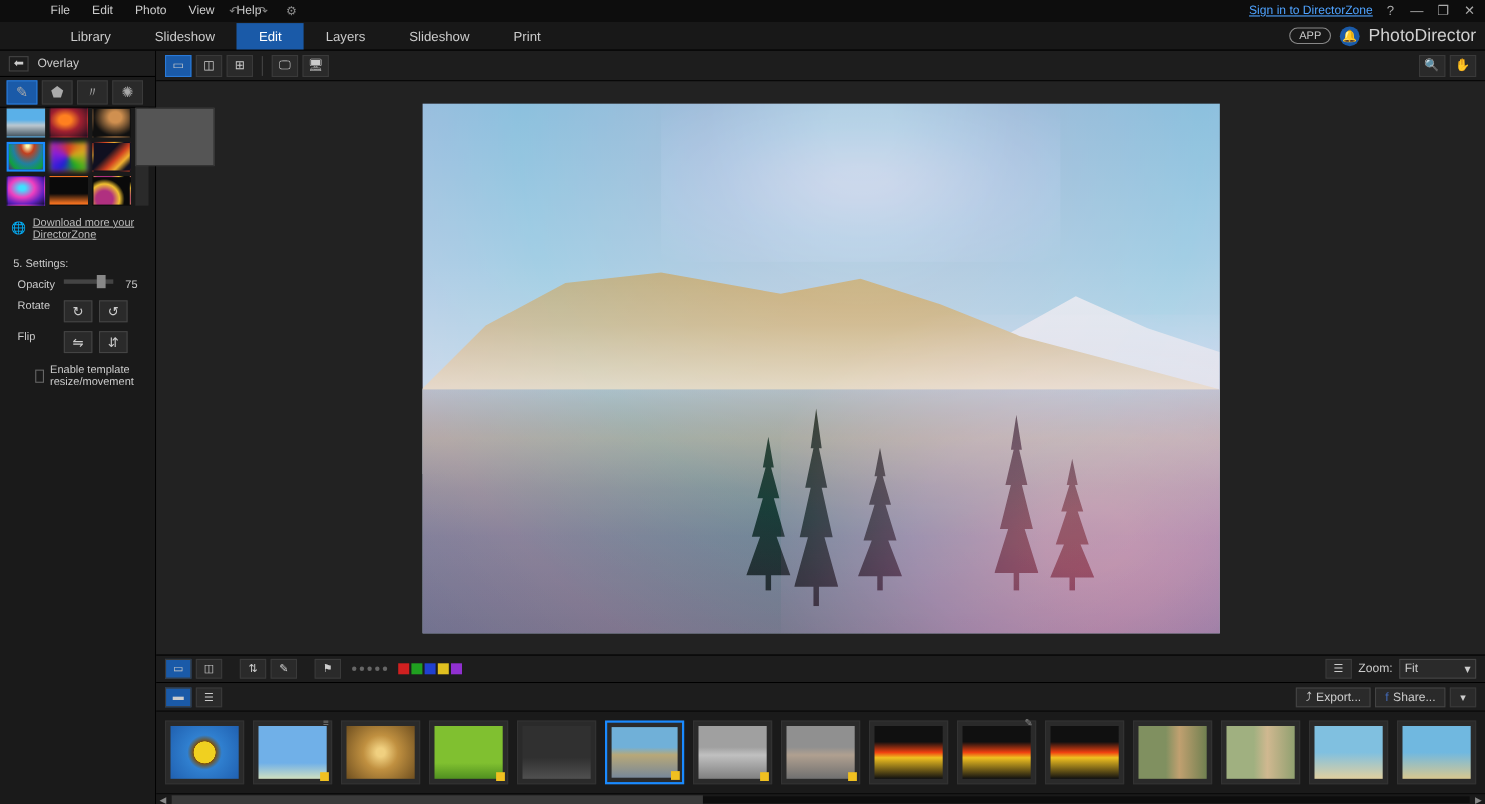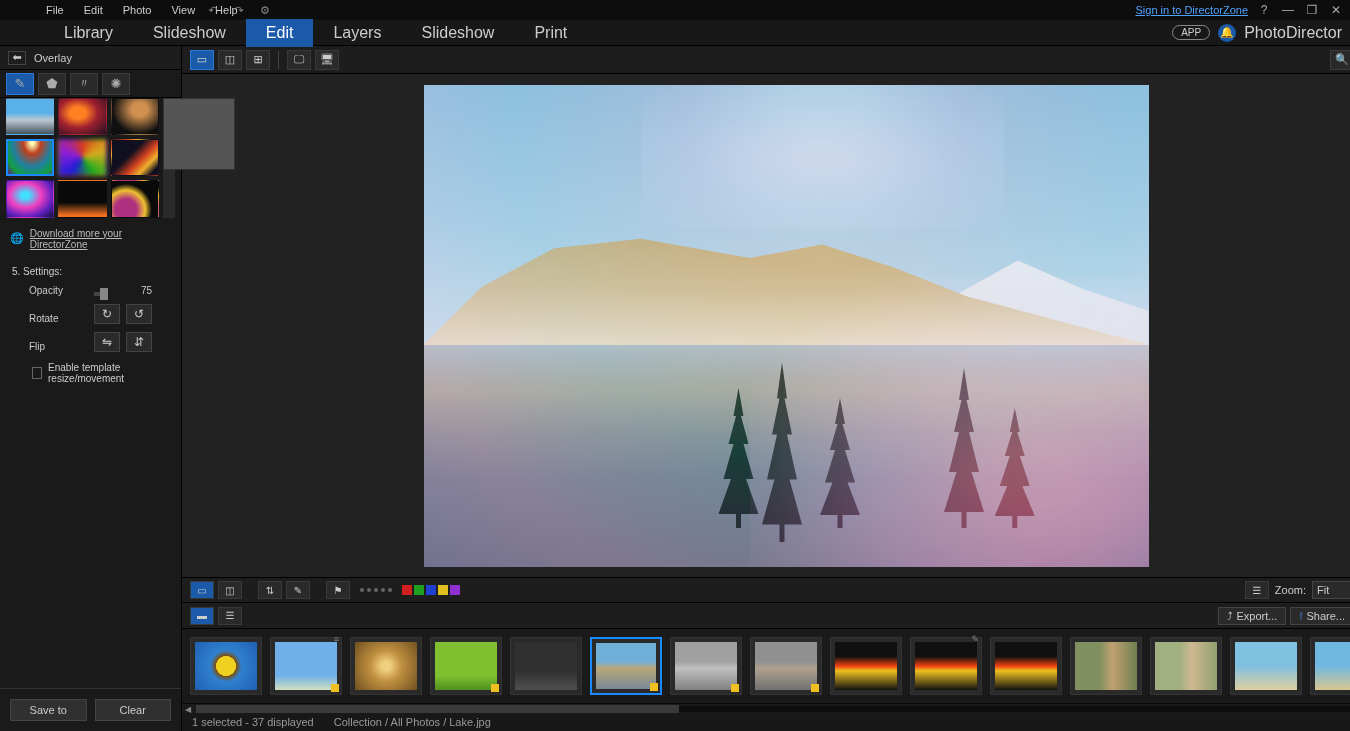--- a/index.html
+++ b/index.html
@@ -13,21 +13,21 @@
 .signin { color:#4fa3ff; text-decoration:underline; cursor:pointer;text-align:right; }
 .topbar-icons { position:absolute; left:205px; display:flex; gap:10px; }
 .topbar-icons .ic { width:16px; height:16px; color:#888; cursor:pointer; display:flex; align-items:center; justify-content:center; }
 
 
 .logo { position:absolute; left:6px; top:4px; width:32px; height:32px; border-radius:50%; background:radial-gradient(circle,#ffb300 40%,#8a6000 70%,#2a2a2a 100%); border:2px solid #333; }
 .logo::after { content:""; position:absolute; inset:4px; border-radius:50%; border:3px solid #1a1a1a; }
 
 
 .modulebar { height:26px; background:#181818; display:flex; align-items:center; padding-left:44px; position:relative; border-bottom:1px solid #000; }
-.modulebar .mod { padding:5px 20px; cursor:pointer; font-size:16px; }
+.modulebar .mod { padding:5px 20px; cursor:pointer; font-size:12px; }
 .modulebar .mod.active { background:#1a5aa8; color:#fff; }
 .modulebar .brand { position:absolute; right:8px; display:flex; align-items:center; gap:8px; }
 .brand-name { font-size:16px; color:#d0d0d0; }
 .app-badge { border:1px solid #888; border-radius:8px; padding:1px 8px; font-size:10px; cursor:pointer; }
 .notif { width:18px; height:18px; border-radius:50%; background:#1a5aa8; display:flex; align-items:center; justify-content:center; }
 
 
 .main { display:flex; height:calc(100% - 46px); }
 .sidebar { width:206px; background:#1a1a1a; border-right:1px solid #000; display:flex; flex-direction:column; }
 .content { flex:1; display:flex; flex-direction:column; background:#222; }
@@ -58,21 +58,21 @@
 .t4 { background:conic-gradient(from 0deg,#f04020,#f0c020,#20c020,#2020f0,#a020f0,#f04020); filter:blur(2px) brightness(0.9); }
 .t5 { background:linear-gradient(135deg,#101020 40%,#d04020 60%,#f0b030 75%,#101020 90%); }
 .t6 { background:radial-gradient(ellipse at 40% 40%,#40e0ff 10%,#f040c0 40%,#6020c0 70%,#101030 100%); }
 .t7 { background:linear-gradient(180deg,#0a0a0a 60%,#f07020 95%); }
 .t8 { background:radial-gradient(circle at 30% 80%,#b03080 25%,#f0c030 45%,#0a0a0a 60%); }
 
 .download-link { padding:10px; display:flex; align-items:center; gap:6px; }
 .download-link a { color:#bbb; text-decoration:underline; font-size:10px; cursor:pointer; }
 
 .settings-section { padding:6px 12px; font-size:10px; }
-.settings-section .row { display:flex; align-items:flex-end; margin:8px 17px; gap:23px; }
+.settings-section .row { display:flex; align-items:flex-start; margin:8px 4px; gap:0; }
 .settings-section .label { width:42px; }
 .slider { flex:1; height:4px; background:#444; position:relative; }
 .slider .knob { position:absolute; width:8px; height:12px; background:#888; top:-4px; left:75%; transform:translateX(-50%); }
 .numval { width:22px; text-align:right; }
 .btn-pair { display:flex; gap:6px; }
 .small-btn { width:26px; height:20px; background:#2a2a2a; border:1px solid #444; display:flex; align-items:center; justify-content:center; cursor:pointer; font-size:12px; }
 .checkbox-row { display:flex; align-items:center; gap:6px; margin-top:10px; padding-left:20px; }
 .checkbox { width:12px; height:12px; border:1px solid #666; background:#1a1a1a; }
 
 
@@ -245,24 +245,20 @@
         <div class="btn-pair">
           <span class="small-btn">⇋</span>
           <span class="small-btn">⇵</span>
         </div>
       </div>
       <div class="checkbox-row">
         <span class="checkbox"></span>
         <span>Enable template resize/movement</span>
       </div>
     </div>
-    <div class="side-bottom">
-      <div class="side-btn">Save to</div>
-      <div class="side-btn">Clear</div>
-    </div>
   </div>
 
   <div class="content">
     <div class="canvas-toolbar">
       <span class="tbtn active">▭</span>
       <span class="tbtn">◫</span>
       <span class="tbtn">⊞</span>
       <span class="sep"></span>
       <span class="tbtn">🖵</span>
       <span class="tbtn">🖥</span>
@@ -390,18 +386,14 @@
           <div class="img"></div>
         </div>
     </div>
     <div class="fs-scroll">
       <span class="arr l">◀</span>
       <div class="track"></div>
         <div class="thumb2"></div>
       <span class="arr r">▶</span>
     </div>
 
-    <div class="statusbar">
-      <span>1 selected - 37 displayed</span>
-      <span>Collection / All Photos / Lake.jpg</span>
-    </div>
   </div>
 </div>
 
 </body></html>

